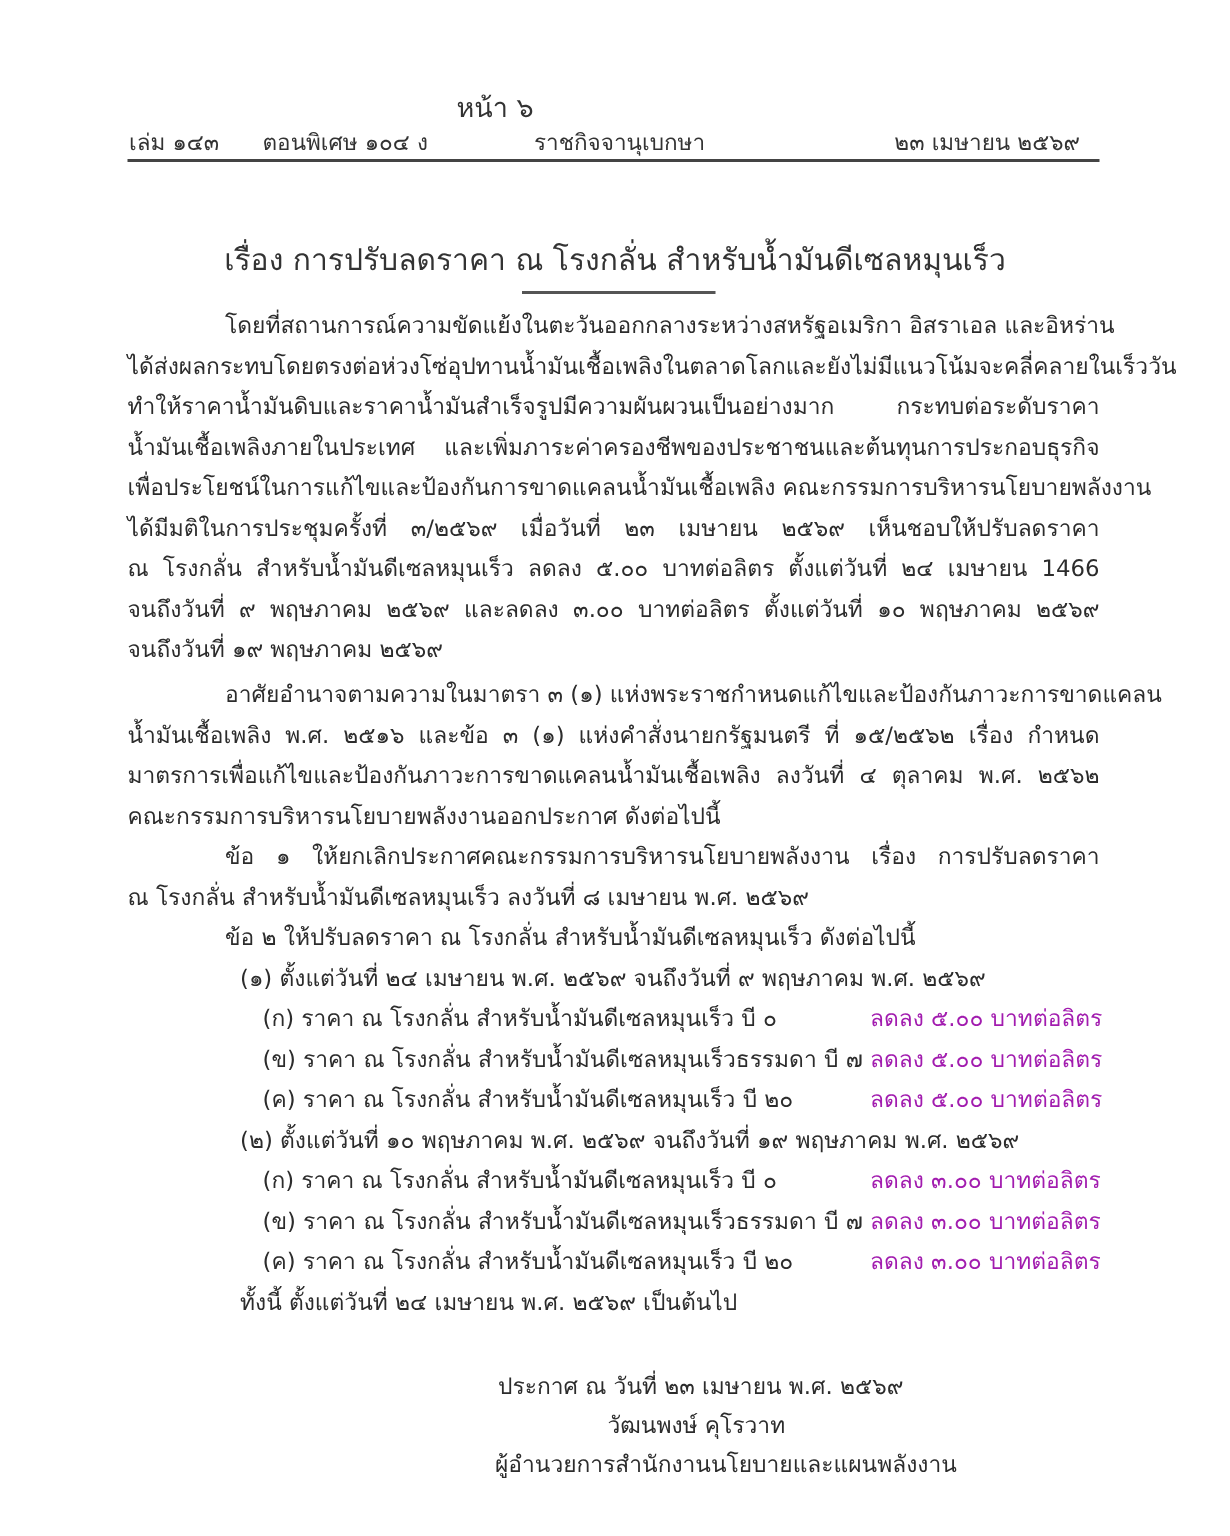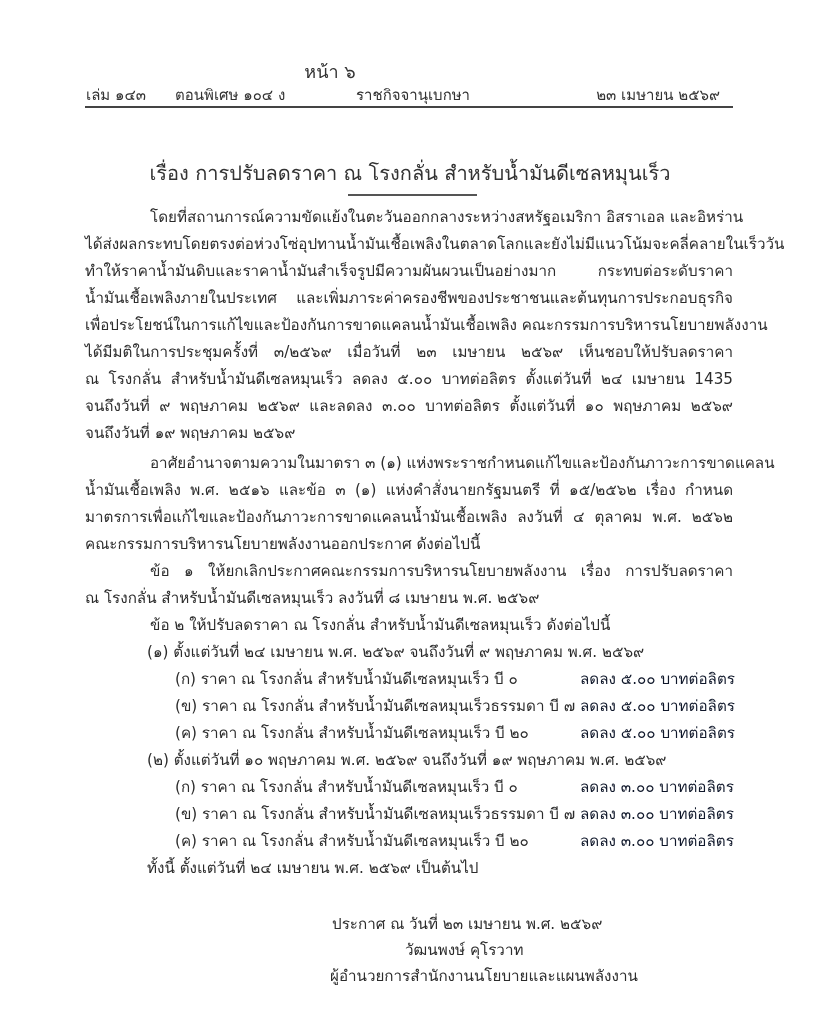--- a/index.html
+++ b/index.html
@@ -81,28 +81,28 @@
     }
     .line {
       position: absolute;
       left: 85px;
       white-space: nowrap;
       font-size: 15.2px;
       color: #2c2c2c;
       line-height: 22px;
     }
     .ind1 { left: 150px; }
-    .ind-sec { left: 147px; }
+    .ind-sec { left: 160px; }
     .ind-sub { left: 175px; }
     .amount {
       position: absolute;
       left: 580px;
       white-space: nowrap;
       font-size: 15.2px;
-      color: #0f172a;
+      color: #a21caf;
       line-height: 22px;
     }
     .justify-line {
       text-align: justify;
       text-align-last: justify;
       width: 648px;
     }
     .justify-line.ind1 { width: 583px; }
     .signature {
       position: absolute;
@@ -130,21 +130,21 @@
   <div class="subject">เรื่อง การปรับลดราคา ณ โรงกลั่น สำหรับน้ำมันดีเซลหมุนเร็ว</div>
   <div class="title-divider"></div>
 
   <div>
     <div class="line ind1 justify-line" style="top:206px">โดยที่สถานการณ์ความขัดแย้งในตะวันออกกลางระหว่างสหรัฐอเมริกา อิสราเอล และอิหร่าน</div>
     <div class="line justify-line" style="top:233px">ได้ส่งผลกระทบโดยตรงต่อห่วงโซ่อุปทานน้ำมันเชื้อเพลิงในตลาดโลกและยังไม่มีแนวโน้มจะคลี่คลายในเร็ววัน</div>
     <div class="line justify-line" style="top:260px">ทำให้ราคาน้ำมันดิบและราคาน้ำมันสำเร็จรูปมีความผันผวนเป็นอย่างมาก กระทบต่อระดับราคา</div>
     <div class="line justify-line" style="top:287px">น้ำมันเชื้อเพลิงภายในประเทศ และเพิ่มภาระค่าครองชีพของประชาชนและต้นทุนการประกอบธุรกิจ</div>
     <div class="line justify-line" style="top:314px">เพื่อประโยชน์ในการแก้ไขและป้องกันการขาดแคลนน้ำมันเชื้อเพลิง คณะกรรมการบริหารนโยบายพลังงาน</div>
     <div class="line justify-line" style="top:341px">ได้มีมติในการประชุมครั้งที่ ๓/๒๕๖๙ เมื่อวันที่ ๒๓ เมษายน ๒๕๖๙ เห็นชอบให้ปรับลดราคา</div>
-    <div class="line justify-line" style="top:368px">ณ โรงกลั่น สำหรับน้ำมันดีเซลหมุนเร็ว ลดลง ๕.๐๐ บาทต่อลิตร ตั้งแต่วันที่ ๒๔ เมษายน 1435</div>
+    <div class="line justify-line" style="top:368px">ณ โรงกลั่น สำหรับน้ำมันดีเซลหมุนเร็ว ลดลง ๕.๐๐ บาทต่อลิตร ตั้งแต่วันที่ ๒๔ เมษายน 1466</div>
     <div class="line justify-line" style="top:395px">จนถึงวันที่ ๙ พฤษภาคม ๒๕๖๙ และลดลง ๓.๐๐ บาทต่อลิตร ตั้งแต่วันที่ ๑๐ พฤษภาคม ๒๕๖๙</div>
     <div class="line" style="top:422px">จนถึงวันที่ ๑๙ พฤษภาคม ๒๕๖๙</div>
   </div>
 
   <div>
     <div class="line ind1 justify-line" style="top:452px">อาศัยอำนาจตามความในมาตรา ๓ (๑) แห่งพระราชกำหนดแก้ไขและป้องกันภาวะการขาดแคลน</div>
     <div class="line justify-line" style="top:479px">น้ำมันเชื้อเพลิง พ.ศ. ๒๕๑๖ และข้อ ๓ (๑) แห่งคำสั่งนายกรัฐมนตรี ที่ ๑๕/๒๕๖๒ เรื่อง กำหนด</div>
     <div class="line justify-line" style="top:506px">มาตรการเพื่อแก้ไขและป้องกันภาวะการขาดแคลนน้ำมันเชื้อเพลิง ลงวันที่ ๔ ตุลาคม พ.ศ. ๒๕๖๒</div>
     <div class="line" style="top:533px">คณะกรรมการบริหารนโยบายพลังงานออกประกาศ ดังต่อไปนี้</div>
   </div>

